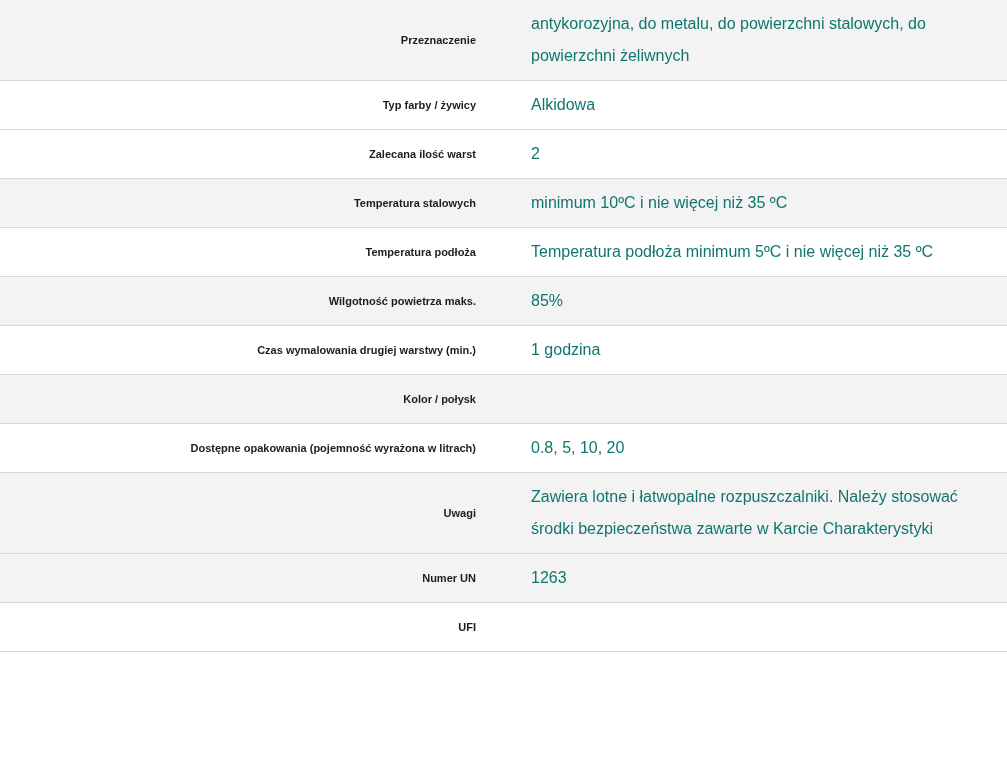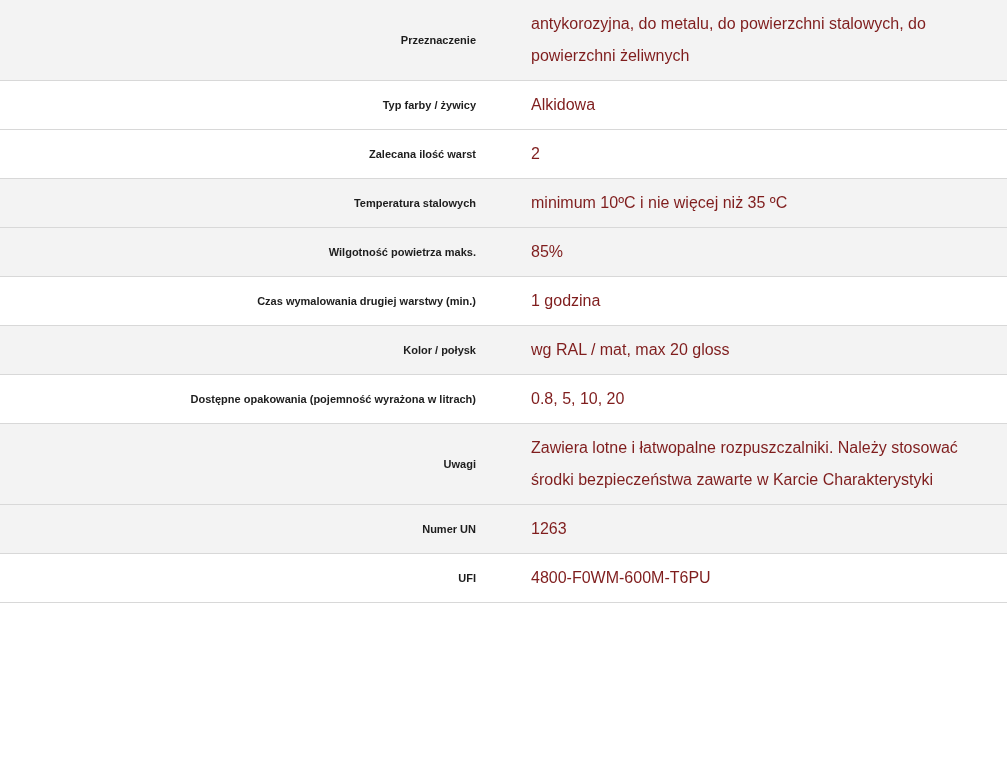--- a/index.html
+++ b/index.html
@@ -33,21 +33,21 @@
     color: #1d1d1d;
   }
   .spec-value {
     flex: 1;
     box-sizing: border-box;
     padding: 8px 12px 8px 28px;
     text-align: left;
     font-weight: 400;
     font-size: 16px;
     line-height: 32px;
-    color: #7f1d1d;
+    color: #0f766e;
   }
 </style>
 </head>
 <body>
 
 <div class="spec-table">
 
   <div class="spec-row shaded">
     <div class="spec-label">Przeznaczenie</div>
     <div class="spec-value">antykorozyjna, do metalu, do powierzchni stalowych, do powierzchni żeliwnych</div>
@@ -62,50 +62,52 @@
   <div class="spec-row">
     <div class="spec-label">Zalecana ilość warst</div>
     <div class="spec-value">2</div>
   </div>
 
   <div class="spec-row shaded">
     <div class="spec-label">Temperatura stalowych</div>
     <div class="spec-value">minimum 10ºC i nie więcej niż 35 ºC</div>
   </div>
 
+  <div class="spec-row">
+    <div class="spec-label">Temperatura podłoża</div>
+    <div class="spec-value">Temperatura podłoża minimum 5ºC i nie więcej niż 35 ºC</div>
+  </div>
 
   <div class="spec-row shaded">
     <div class="spec-label">Wilgotność powietrza maks.</div>
     <div class="spec-value">85%</div>
   </div>
 
   <div class="spec-row">
     <div class="spec-label">Czas wymalowania drugiej warstwy (min.)</div>
     <div class="spec-value">1 godzina</div>
   </div>
 
   <div class="spec-row shaded">
     <div class="spec-label">Kolor / połysk</div>
-    <div class="spec-value">wg RAL / mat, max 20 gloss</div>
   </div>
 
   <div class="spec-row">
     <div class="spec-label">Dostępne opakowania (pojemność wyrażona w litrach)</div>
     <div class="spec-value">0.8, 5, 10, 20</div>
   </div>
 
   <div class="spec-row shaded">
     <div class="spec-label">Uwagi</div>
     <div class="spec-value">Zawiera lotne i łatwopalne rozpuszczalniki. Należy stosować środki bezpieczeństwa zawarte w Karcie Charakterystyki</div>
   </div>
 
 
   <div class="spec-row shaded">
     <div class="spec-label">Numer UN</div>
     <div class="spec-value">1263</div>
   </div>
 
   <div class="spec-row">
     <div class="spec-label">UFI</div>
-    <div class="spec-value">4800-F0WM-600M-T6PU</div>
   </div>
 
 </div>
 
 </body></html>

